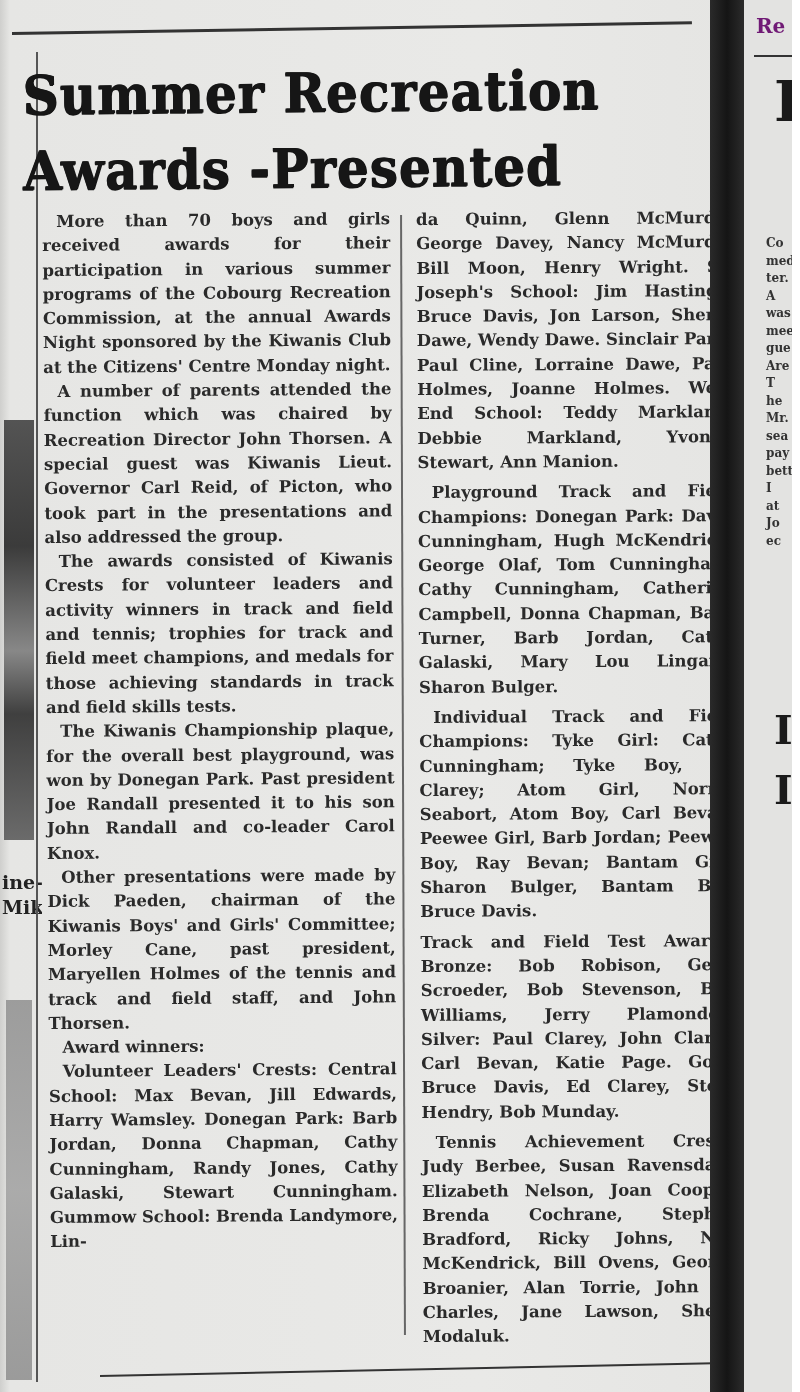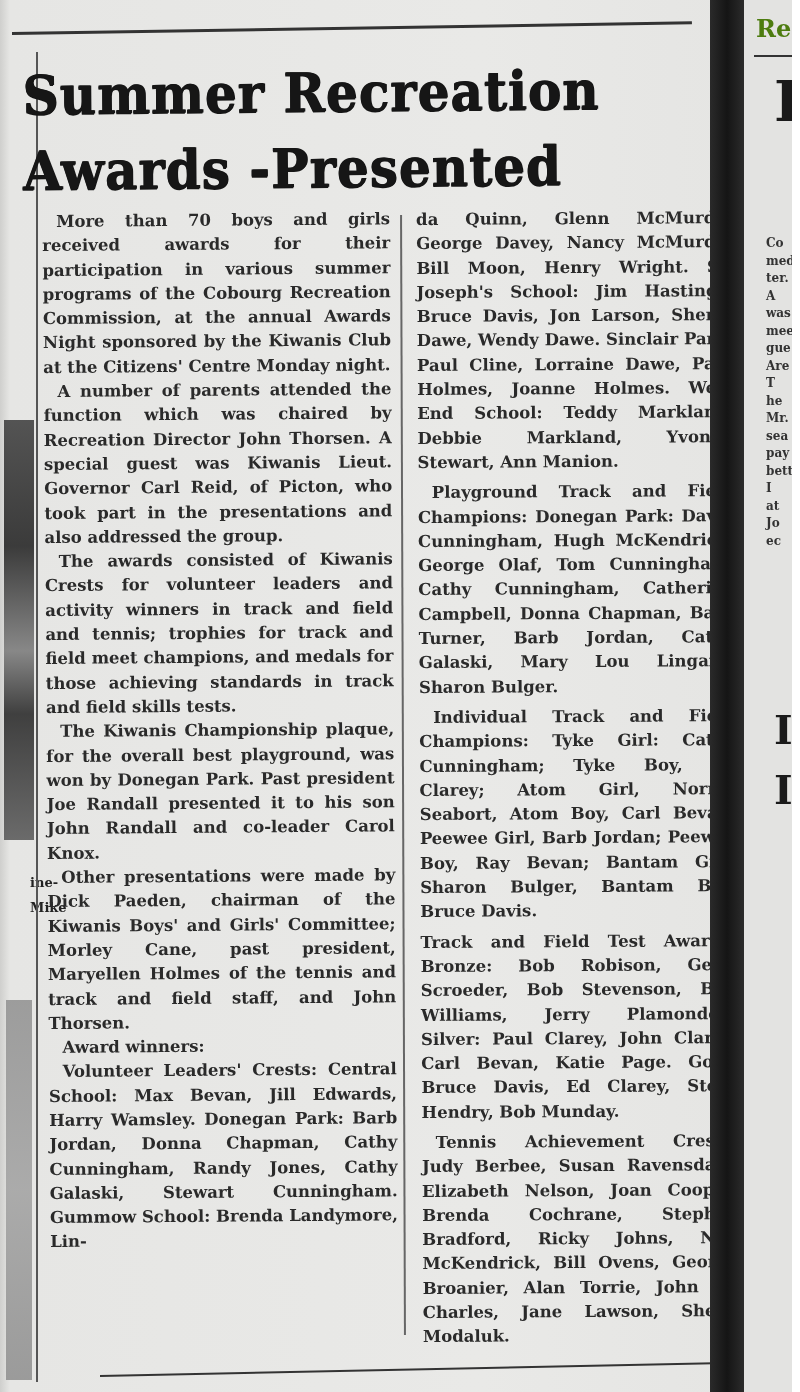--- a/index.html
+++ b/index.html
@@ -22,22 +22,22 @@
     background: linear-gradient(180deg, #3a3a3a 0%, #1d1d1d 30%, #777 55%, #222 70%, #555 100%);
     opacity: .85;
   }
   .photo-bottom {
     position: absolute; left: 6px; top: 1000px; width: 26px; height: 380px;
     background: linear-gradient(180deg, #8a8a8a, #9c9c9c 50%, #888);
     opacity: .8;
   }
   .caption-frag {
     position: absolute; left: 2px; top: 870px;
-    font-family: "DejaVu Serif", serif; font-weight: bold; font-size: 13px; line-height: 25px;
-    color: #222; width: 40px; overflow: hidden; white-space: nowrap; margin-left: 28px;
+    font-family: "DejaVu Serif", serif; font-weight: bold; font-size: 19px; line-height: 25px;
+    color: #222; width: 40px; overflow: hidden; white-space: nowrap;
   }
   .top-rule {
     position: absolute; left: 12px; top: 32px; width: 680px; height: 3px;
     background: #333; transform: rotate(-0.9deg); transform-origin: left;
   }
   .article-border-left {
     position: absolute; left: 36px; top: 52px; width: 2px; height: 1330px; background: #555;
   }
   .headline {
     position: absolute; left: 22px; top: 58px; width: 690px;
@@ -68,22 +68,22 @@
   }
   .gutter-bar {
     position: absolute; left: 710px; top: 0; width: 34px; height: 1392px;
     background: linear-gradient(90deg, #2a2a2a, #151515 50%, #2b2b2b);
   }
   .neighbor {
     position: absolute; left: 744px; top: 0; width: 56px; height: 1392px;
     background: #e3e3e1; overflow: hidden;
   }
   .neighbor .n-head {
-    position: absolute; left: 12px; top: 14px; font-weight: 900; font-size: 24px;
-    font-family: "DejaVu Serif", serif; color: #4d7c0f;
+    position: absolute; left: 12px; top: 14px; font-weight: 900; font-size: 20px;
+    font-family: "DejaVu Serif", serif; color: #701a75;
   }
   .neighbor .n-rule { position: absolute; left: 10px; top: 55px; width: 50px; height: 2px; background: #333; }
   .neighbor .n-big {
     position: absolute; left: 30px; top: 68px; font-weight: 900; font-size: 56px;
     font-family: "DejaVu Serif", serif; color: #1a1a1a;
   }
   .neighbor .n-text {
     position: absolute; left: 22px; top: 235px; width: 40px;
     font-size: 12px; line-height: 17.5px; font-weight: bold; color: #333;
     font-family: "DejaVu Serif", serif;

